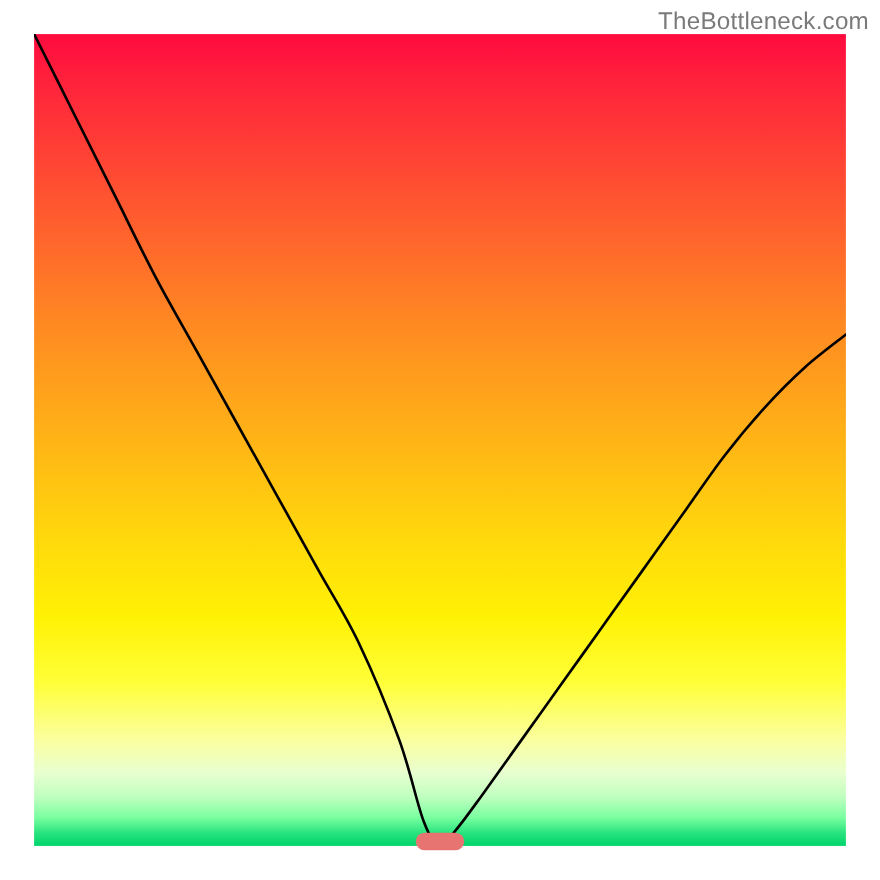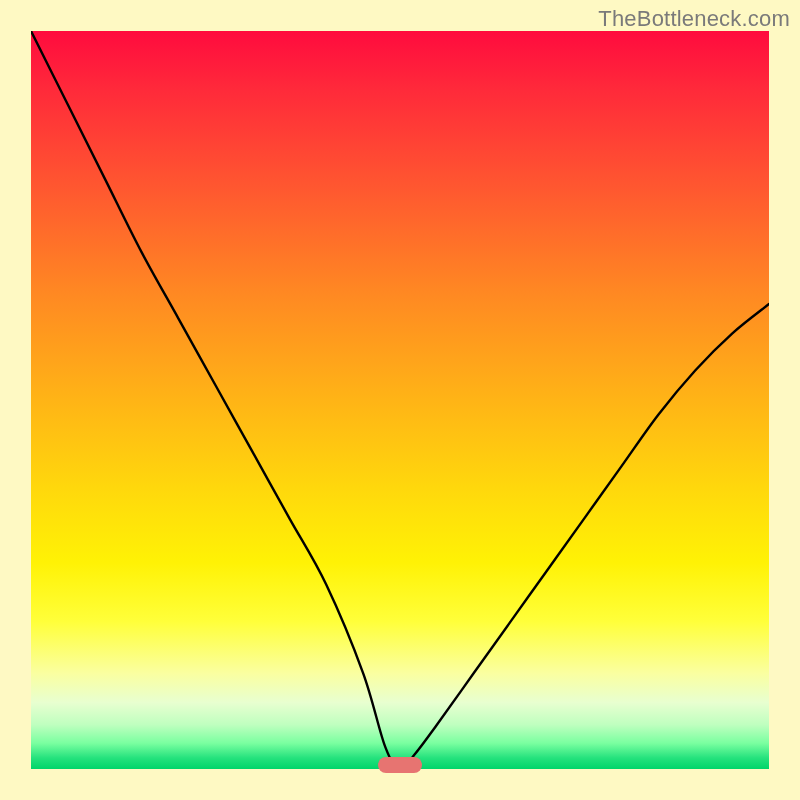--- a/index.html
+++ b/index.html
@@ -8,21 +8,21 @@
     width: 800px;
     height: 800px;
     background: #000;
     overflow: hidden;
     font-family: Arial, Helvetica, sans-serif;
   }
   .frame {
     position: relative;
     width: 800px;
     height: 800px;
-    background: #fef9c3;
+    background: #ffffff;
   }
   .plot-area {
     position: absolute;
     left: 31px;
     top: 31px;
     width: 738px;
     height: 738px;
     
     background: linear-gradient(
       to bottom,

